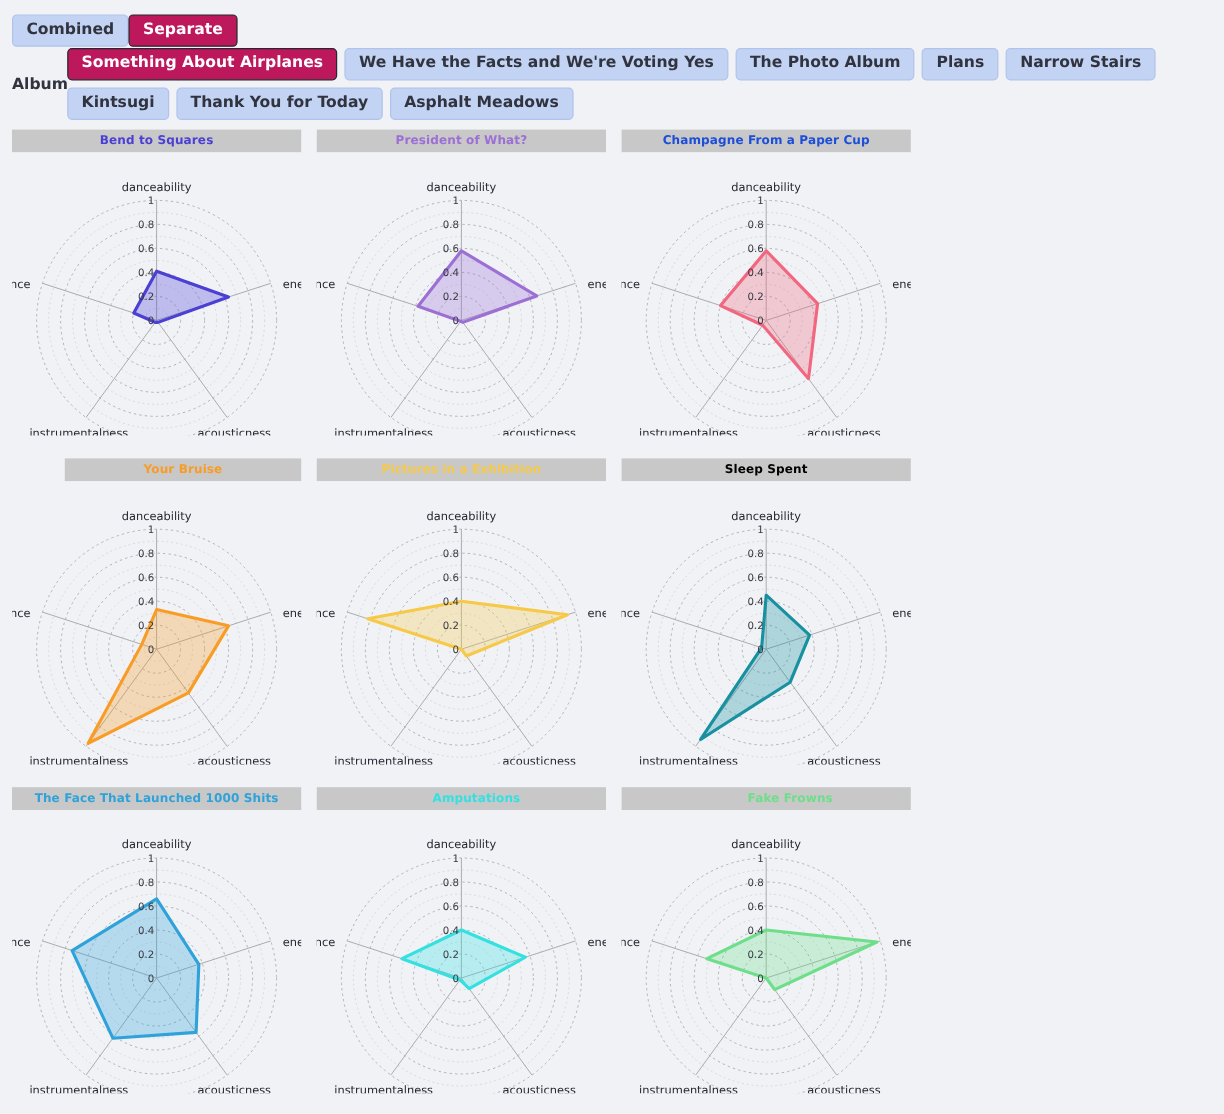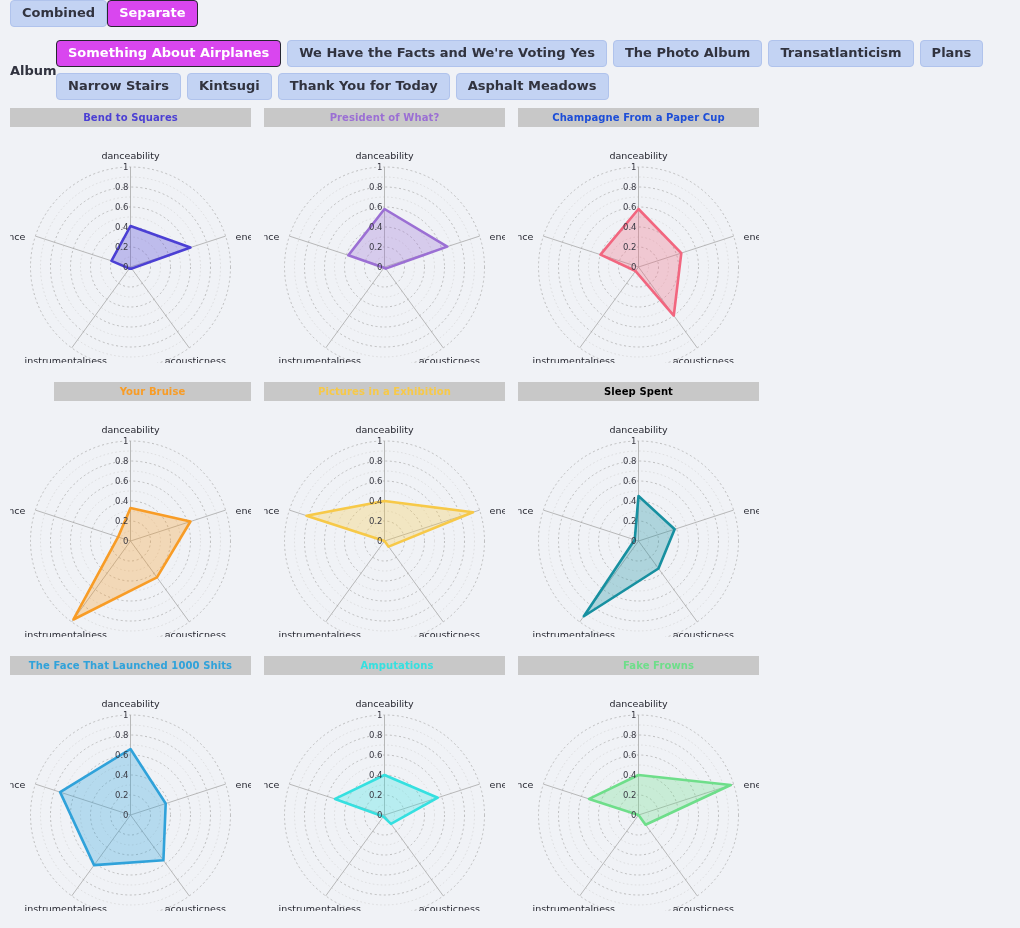--- a/index.html
+++ b/index.html
@@ -5,35 +5,35 @@
   html,body{margin:0;padding:0;}
   body{
     width:1020px;height:928px;
     background:#f0f2f6;
     font-family:"DejaVu Sans","Liberation Sans",sans-serif;
     overflow:hidden;
   }
   .app{position:relative;width:1020px;height:928px;}
 
   
-  .viewmode-row{position:absolute;left:10px;top:0;display:flex;gap:0px;}
+  .viewmode-row{position:absolute;left:10px;top:12px;display:flex;gap:0px;}
   .pill{
     display:inline-block;
     font-size:13px;font-weight:700;
     color:#31333f;
     background:#c3d3f3;
     border:1px solid #b0c3ec;
     border-radius:4px;
     padding:5px 11px 6px 11px;
     line-height:14px;
     white-space:nowrap;
     box-sizing:border-box;
   }
   .pill.selected{
-    background:#d946ef;
+    background:#be185d;
     color:#ffffff;
     border-color:#262730;
   }
 
   .album-block{position:absolute;left:10px;top:40px;display:flex;align-items:center;}
   .album-label{
     font-size:13px;font-weight:700;color:#31333f;
     width:46px;flex:0 0 46px;
     line-height:14px;
     padding-top:2px;
@@ -86,21 +86,20 @@
       <div class="pill">Combined</div>
       <div class="pill selected">Separate</div>
     </div>
 
   <div class="album-block">
     <div class="album-label">Album</div>
     <div class="album-pills">
         <div class="pill selected">Something About Airplanes</div>
         <div class="pill">We Have the Facts and We're Voting Yes</div>
         <div class="pill">The Photo Album</div>
-        <div class="pill">Transatlanticism</div>
         <div class="pill">Plans</div>
         <div class="pill">Narrow Stairs</div>
         <div class="pill">Kintsugi</div>
         <div class="pill">Thank You for Today</div>
         <div class="pill">Asphalt Meadows</div>
       </div>
   </div>
 
   <div class="grid">
       <div class="card">

